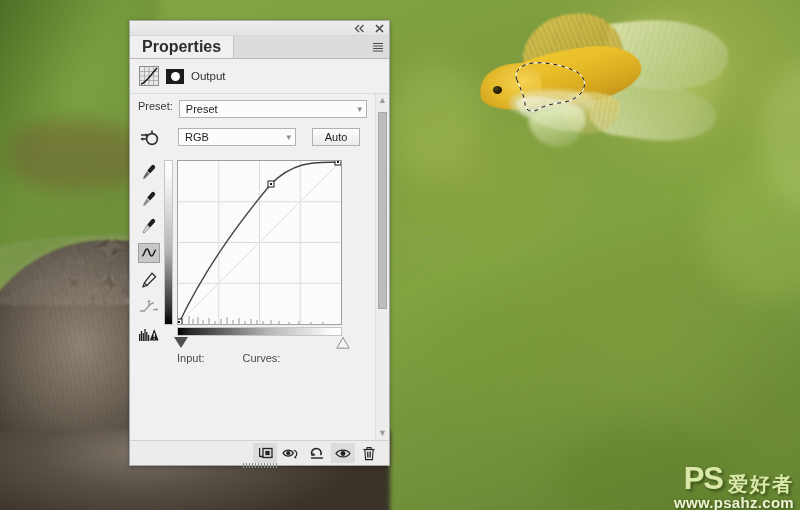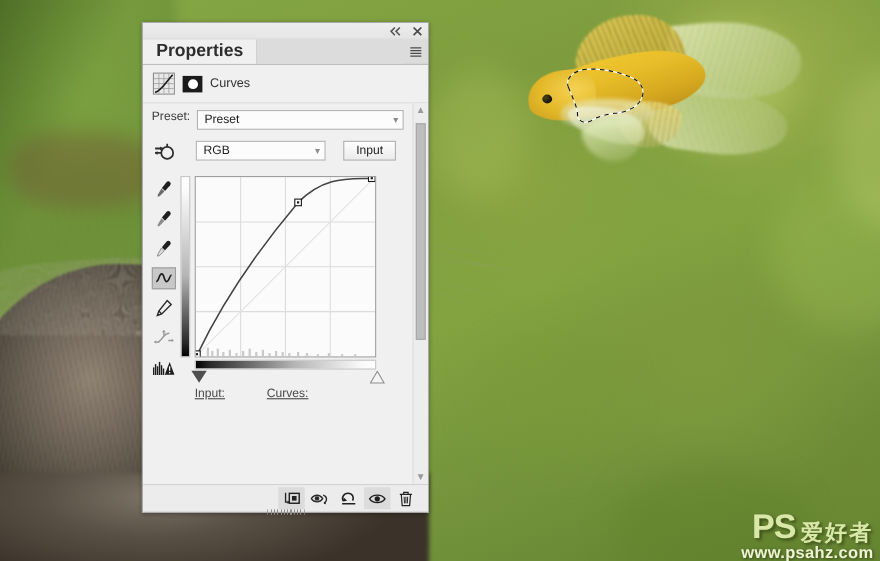--- a/index.html
+++ b/index.html
@@ -300,21 +300,21 @@
     border-top:11px solid #4f4f4f;
   }
   .tri-white{
     left:172px;
     border-left:7px solid transparent;border-right:7px solid transparent;
     border-top:11px solid transparent;
   }
   .tri-white svg{position:absolute;left:-7px;top:-11px;}
   .io-row{
     position:absolute;left:13px;top:192px;width:180px;display:flex;gap:38px;
-    font-size:11px;color:#4a4a4a;text-decoration:underline;
+    font-size:11px;color:#4a4a4a;
   }
 
   
   .panel-footer{
     height:24px;background:#ececec;border-top:1px solid #d2d2d2;
     display:flex;align-items:center;justify-content:flex-end;padding-right:8px;gap:2px;
   }
   .foot-btn{
     width:24px;height:20px;display:flex;align-items:center;justify-content:center;
   }
@@ -427,21 +427,21 @@
     <div class="adj-icon">
       <svg width="18" height="18" viewBox="0 0 18 18">
         <rect x="0" y="0" width="18" height="18" fill="#e8e8e8"></rect>
         <path d="M0,4.5 H18 M0,9 H18 M0,13.5 H18 M4.5,0 V18 M9,0 V18 M13.5,0 V18" stroke="#9a9a9a" stroke-width=".7"></path>
         <path d="M1,17 C6,16 9,10 17,1" fill="none" stroke="#1c1c1c" stroke-width="1.5"></path>
       </svg>
     </div>
     <div class="mask-thumb">
         <i></i>
       </div>
-    <div class="adj-title">Curves</div>
+    <div class="adj-title">Output</div>
   </div>
 
   <div class="panel-body">
     <div class="body-main">
 
       <div class="row preset-row">
         <span class="lbl">Preset:</span>
         <div class="select" id="preset-select">
           <span>Preset</span>
           <span class="chev">▾</span>
@@ -456,21 +456,21 @@
             <path d="M1,5 H8 M1,9 H7" stroke="#2e2e2e" stroke-width="1.6"></path>
             <path d="M5.5,3.2 L8.2,5 L5.5,6.8" fill="#2e2e2e"></path>
             <path d="M3.2,7.2 L0.8,9 L3.2,10.8" fill="#2e2e2e"></path>
           </svg>
         </div>
         <div class="select" id="channel-select">
           <span>RGB</span>
           <span class="chev">▾</span>
         </div>
         <div class="btn">
-          <span>Input</span>
+          <span>Auto</span>
         </div>
       </div>
 
       <div class="graph-area">
         <div class="tool-col">
 
           <div class="tool-btn">
             <svg width="16" height="16" viewBox="0 0 16 16">
               <path d="M10.5,1.5 a2.2,2.2 0 0 1 3.2,3 L9,9.6 L6.2,6.8 Z" fill="#1f1f1f"></path>
               <path d="M5.8,7.4 L8.4,10 L4,14.4 L2.2,14.8 L2.6,12.8 Z" fill="#6a6a6a"></path>

